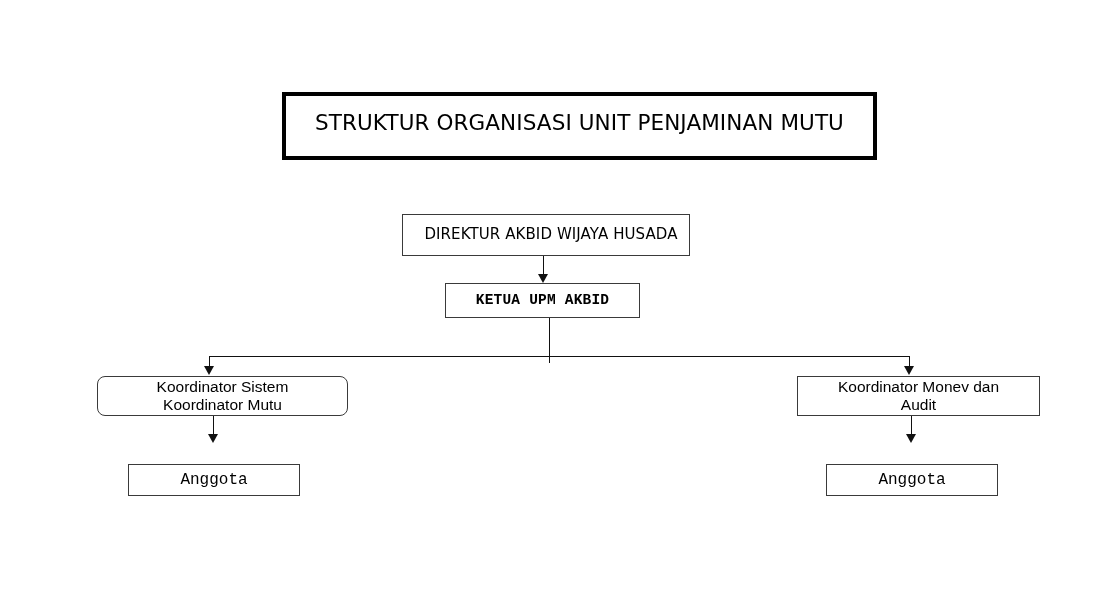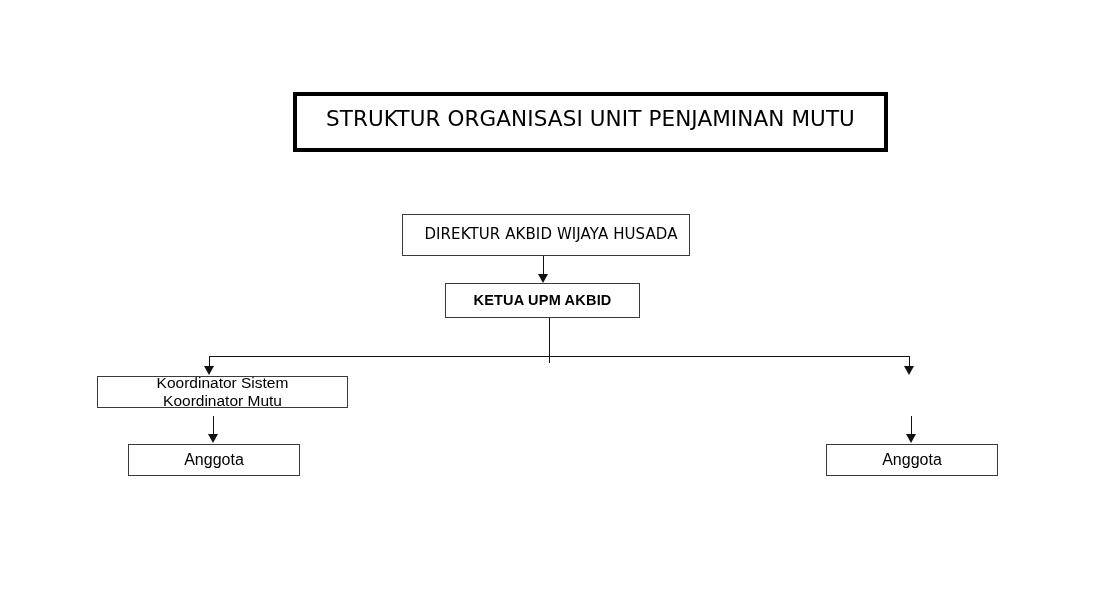--- a/index.html
+++ b/index.html
@@ -50,34 +50,35 @@
   .node {
     border: 1px solid #3a3a3a;
   }
   .node-director {
     font-family: "DejaVu Sans", sans-serif;
     font-size: 15px;
     letter-spacing: 0.1px;
     padding-left: 10px;
   }
   .node-ketua {
-    font-family: Liberation Sans, sans-serif;
+    font-family: Liberation Mono, monospace;
     font-size: 14.5px;
     font-weight: bold;
     letter-spacing: 0.2px;
   }
   .node-coord {
     font-family: "Liberation Sans", sans-serif;
     font-size: 15.5px;
     flex-direction: column;
   }
   .node-coord .cline { display: block; white-space: nowrap; }
   .node-anggota {
-    font-family: Liberation Sans, sans-serif;
+    font-family: Liberation Mono, monospace;
     font-size: 16px;
+    margin-top: 20px;
   }
 
   
   .vline {
     position: absolute;
     width: 0;
     border-left: 1.6px solid #111111;
   }
   .hline {
     position: absolute;
@@ -91,21 +92,21 @@
     border-left: 5.5px solid transparent;
     border-right: 5.5px solid transparent;
     border-top: 9px solid #111111;
   }
 </style>
 </head>
 <body>
 
 <div id="canvas">
 
-  <div class="box title-box" style="left:293px; top:92px; width:595px; height:60px;">
+  <div class="box title-box" style="left:282px; top:92px; width:595px; height:68px;">
     <span class="tline tline1">STRUKTUR ORGANISASI UNIT PENJAMINAN MUTU</span>
   </div>
 
   <div class="box node node-director" style="left:402px; top:214px; width:288px; height:42px;">
     <span>DIREKTUR AKBID WIJAYA HUSADA</span>
   </div>
 
   <div class="vline" style="left:543px; top:256px; height:19px;"></div>
   <div class="arrowhead" style="left:537.5px; top:274px;"></div>
 
@@ -116,25 +117,29 @@
   <div class="vline" style="left:549px; top:318px; height:45px;"></div>
 
   <div class="hline" style="left:209px; top:356px; width:700px;"></div>
 
   <div class="vline" style="left:209px; top:356px; height:12px;"></div>
   <div class="arrowhead" style="left:203.5px; top:366px;"></div>
 
   <div class="vline" style="left:909px; top:356px; height:12px;"></div>
   <div class="arrowhead" style="left:903.5px; top:366px;"></div>
 
-  <div class="box node node-coord" style="left:97px; top:376px; width:251px; height:32px;">
+  <div class="box node node-coord" style="left:97px; top:376px; width:251px; height:40px;border-radius:8px;">
     <span class="cline">Koordinator Sistem</span>
     <span class="cline">Koordinator Mutu</span>
   </div>
 
+  <div class="box node node-coord" style="left:797px; top:376px; width:243px; height:40px;">
+    <span class="cline">Koordinator Monev dan</span>
+    <span class="cline">Audit</span>
+  </div>
 
   <div class="vline" style="left:213px; top:416px; height:19px;"></div>
   <div class="arrowhead" style="left:207.5px; top:434px;"></div>
 
   <div class="vline" style="left:911px; top:416px; height:19px;"></div>
   <div class="arrowhead" style="left:905.5px; top:434px;"></div>
 
   <div class="box node node-anggota" style="left:128px; top:444px; width:172px; height:32px;">
     <span>Anggota</span>
   </div>

